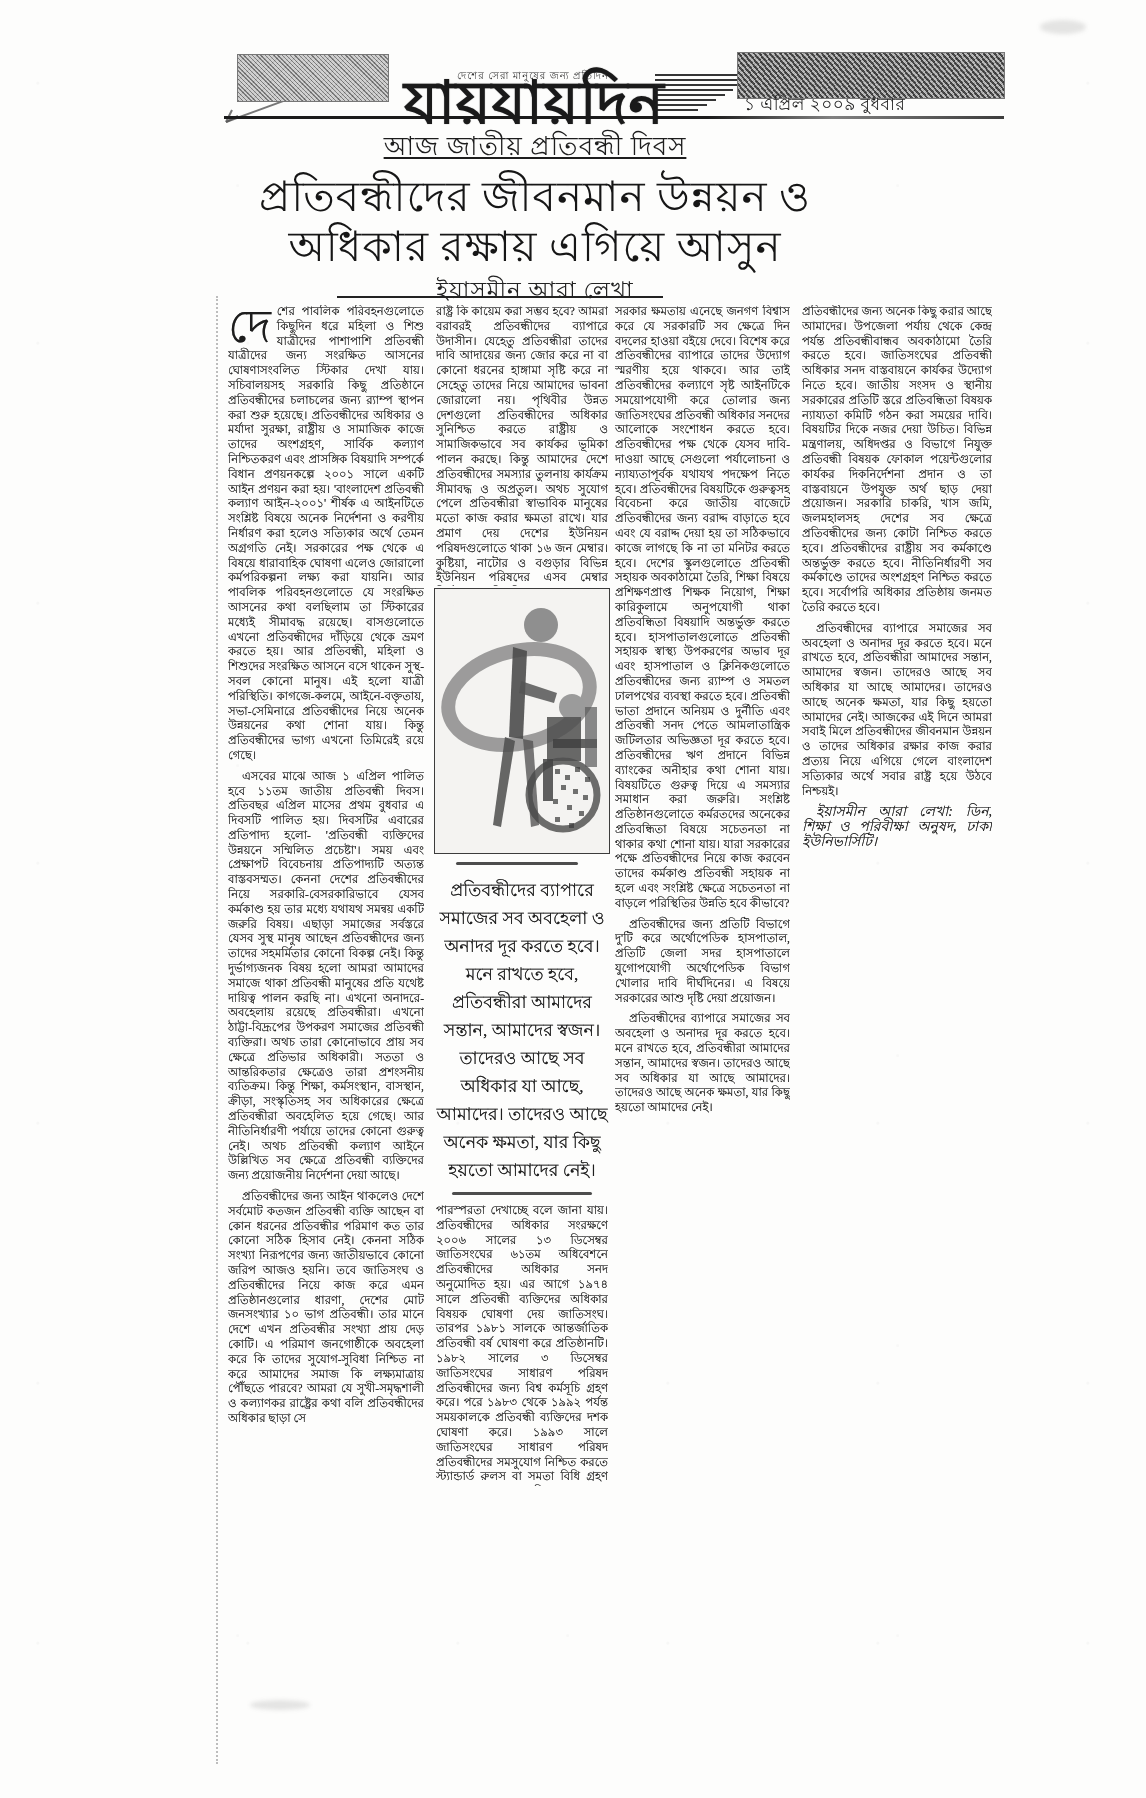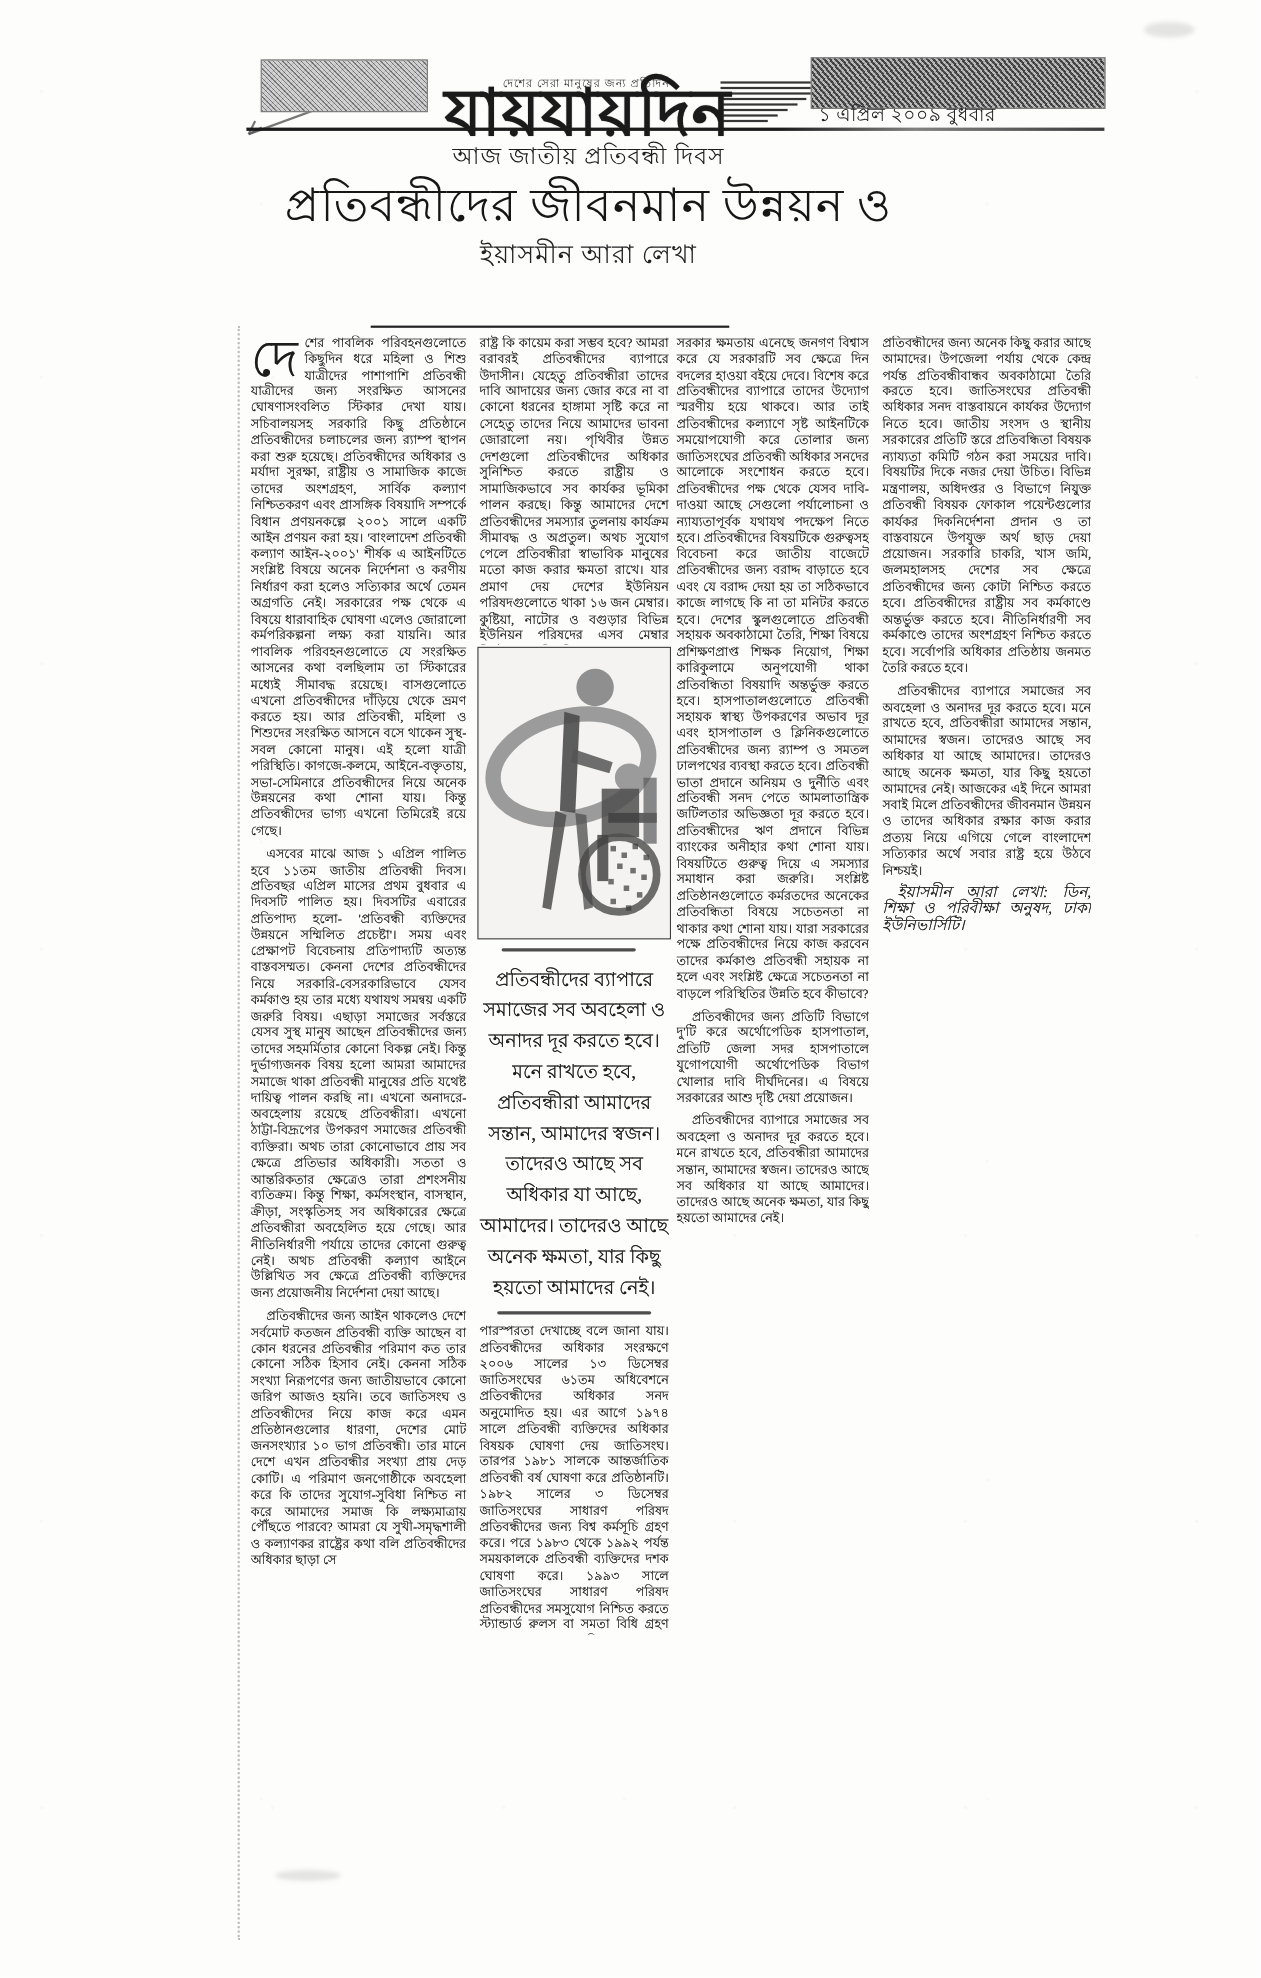--- a/index.html
+++ b/index.html
@@ -36,21 +36,21 @@
     font-size:59px;font-weight:bold;letter-spacing:1px;color:#1a1a1a;
     text-shadow:0 0 1px rgba(0,0,0,.5);filter:blur(.25px);line-height:54px;}
   .speedlines{position:absolute;left:655px;top:74px;width:100px;}
   .speedlines i{display:block;height:2px;background:#1f1f1f;margin:0 0 3px 0;opacity:.9;}
   .mast-date{position:absolute;left:744px;top:91px;font-size:17px;color:#222;
     letter-spacing:.5px;filter:blur(.25px);}
   .mast-rule{position:absolute;left:224px;top:116px;width:780px;height:3px;
     background:linear-gradient(to right,#1b1b1b 0 62%, rgba(27,27,27,.55) 78%, rgba(27,27,27,.85) 100%);}
   
   .head-wrap{position:absolute;left:245px;top:126px;width:580px;text-align:center;}
-  .kicker{font-size:21px;color:#1d1d1d;letter-spacing:1px;filter:blur(.25px);}
+  .kicker{font-size:26px;color:#1d1d1d;letter-spacing:1px;filter:blur(.25px);text-decoration:underline;}
   .headline{font-size:42px;line-height:50px;color:#161616;letter-spacing:1px;
     margin-top:2px;filter:blur(.25px);}
   .byline{font-size:23px;color:#222;letter-spacing:1px;filter:blur(.25px);}
   .byline-rule{position:absolute;left:337px;top:296px;width:326px;height:2px;background:#222;}
   
   .col{position:absolute;top:305px;overflow:hidden;
     font-size:11.6px;line-height:14.8px;text-align:justify;color:#262626;
     text-shadow:0 0 .45px rgba(20,20,20,.6);filter:blur(.15px);}
   .col p{margin:0 0 6px 0;text-indent:14px;}
   .col p.first{text-indent:0;}
@@ -102,20 +102,21 @@
     </div>
     <div class="mast-block mast-right"></div>
     <div class="mast-date">১ এপ্রিল ২০০৯ বুধবার</div>
     <div class="mast-rule"></div>
   </div>
 
   <div class="head-wrap">
     <div class="kicker">আজ জাতীয় প্রতিবন্ধী দিবস</div>
     <div class="headline">
       <span>প্রতিবন্ধীদের জীবনমান উন্নয়ন ও</span><br>
+      <span>অধিকার রক্ষায় এগিয়ে আসুন</span>
     </div>
     <div class="byline">ইয়াসমীন আরা লেখা</div>
   </div>
   <div class="byline-rule"></div>
 
   <div class="col" id="col1">
     <p class="first"><span class="dropcap">দে</span><span>শের পাবলিক পরিবহনগুলোতে কিছুদিন ধরে মহিলা ও শিশু যাত্রীদের পাশাপাশি প্রতিবন্ধী যাত্রীদের জন্য সংরক্ষিত আসনের ঘোষণাসংবলিত স্টিকার দেখা যায়। সচিবালয়সহ সরকারি কিছু প্রতিষ্ঠানে প্রতিবন্ধীদের চলাচলের জন্য র‌্যাম্প স্থাপন করা শুরু হয়েছে। প্রতিবন্ধীদের অধিকার ও মর্যাদা সুরক্ষা, রাষ্ট্রীয় ও সামাজিক কাজে তাদের অংশগ্রহণ, সার্বিক কল্যাণ নিশ্চিতকরণ এবং প্রাসঙ্গিক বিষয়াদি সম্পর্কে বিধান প্রণয়নকল্পে ২০০১ সালে একটি আইন প্রণয়ন করা হয়। 'বাংলাদেশ প্রতিবন্ধী কল্যাণ আইন-২০০১' শীর্ষক এ আইনটিতে সংশ্লিষ্ট বিষয়ে অনেক নির্দেশনা ও করণীয় নির্ধারণ করা হলেও সত্যিকার অর্থে তেমন অগ্রগতি নেই। সরকারের পক্ষ থেকে এ বিষয়ে ধারাবাহিক ঘোষণা এলেও জোরালো কর্মপরিকল্পনা লক্ষ্য করা যায়নি। আর পাবলিক পরিবহনগুলোতে যে সংরক্ষিত আসনের কথা বলছিলাম তা স্টিকারের মধ্যেই সীমাবদ্ধ রয়েছে। বাসগুলোতে এখনো প্রতিবন্ধীদের দাঁড়িয়ে থেকে ভ্রমণ করতে হয়। আর প্রতিবন্ধী, মহিলা ও শিশুদের সংরক্ষিত আসনে বসে থাকেন সুস্থ-সবল কোনো মানুষ। এই হলো যাত্রী পরিস্থিতি। কাগজে-কলমে, আইনে-বক্তৃতায়, সভা-সেমিনারে প্রতিবন্ধীদের নিয়ে অনেক উন্নয়নের কথা শোনা যায়। কিন্তু প্রতিবন্ধীদের ভাগ্য এখনো তিমিরেই রয়ে গেছে।</span></p>
     <p>এসবের মাঝে আজ ১ এপ্রিল পালিত হবে ১১তম জাতীয় প্রতিবন্ধী দিবস। প্রতিবছর এপ্রিল মাসের প্রথম বুধবার এ দিবসটি পালিত হয়। দিবসটির এবারের প্রতিপাদ্য হলো- 'প্রতিবন্ধী ব্যক্তিদের উন্নয়নে সম্মিলিত প্রচেষ্টা'। সময় এবং প্রেক্ষাপট বিবেচনায় প্রতিপাদ্যটি অত্যন্ত বাস্তবসম্মত। কেননা দেশের প্রতিবন্ধীদের নিয়ে সরকারি-বেসরকারিভাবে যেসব কর্মকাণ্ড হয় তার মধ্যে যথাযথ সমন্বয় একটি জরুরি বিষয়। এছাড়া সমাজের সর্বস্তরে যেসব সুস্থ মানুষ আছেন প্রতিবন্ধীদের জন্য তাদের সহমর্মিতার কোনো বিকল্প নেই। কিন্তু দুর্ভাগ্যজনক বিষয় হলো আমরা আমাদের সমাজে থাকা প্রতিবন্ধী মানুষের প্রতি যথেষ্ট দায়িত্ব পালন করছি না। এখনো অনাদরে-অবহেলায় রয়েছে প্রতিবন্ধীরা। এখনো ঠাট্টা-বিদ্রূপের উপকরণ সমাজের প্রতিবন্ধী ব্যক্তিরা। অথচ তারা কোনোভাবে প্রায় সব ক্ষেত্রে প্রতিভার অধিকারী। সততা ও আন্তরিকতার ক্ষেত্রেও তারা প্রশংসনীয় ব্যতিক্রম। কিন্তু শিক্ষা, কর্মসংস্থান, বাসস্থান, ক্রীড়া, সংস্কৃতিসহ সব অধিকারের ক্ষেত্রে প্রতিবন্ধীরা অবহেলিত হয়ে গেছে। আর নীতিনির্ধারণী পর্যায়ে তাদের কোনো গুরুত্ব নেই। অথচ প্রতিবন্ধী কল্যাণ আইনে উল্লিখিত সব ক্ষেত্রে প্রতিবন্ধী ব্যক্তিদের জন্য প্রয়োজনীয় নির্দেশনা দেয়া আছে।</p>
     <p>প্রতিবন্ধীদের জন্য আইন থাকলেও দেশে সর্বমোট কতজন প্রতিবন্ধী ব্যক্তি আছেন বা কোন ধরনের প্রতিবন্ধীর পরিমাণ কত তার কোনো সঠিক হিসাব নেই। কেননা সঠিক সংখ্যা নিরূপণের জন্য জাতীয়ভাবে কোনো জরিপ আজও হয়নি। তবে জাতিসংঘ ও প্রতিবন্ধীদের নিয়ে কাজ করে এমন প্রতিষ্ঠানগুলোর ধারণা, দেশের মোট জনসংখ্যার ১০ ভাগ প্রতিবন্ধী। তার মানে দেশে এখন প্রতিবন্ধীর সংখ্যা প্রায় দেড় কোটি। এ পরিমাণ জনগোষ্ঠীকে অবহেলা করে কি তাদের সুযোগ-সুবিধা নিশ্চিত না করে আমাদের সমাজ কি লক্ষ্যমাত্রায় পৌঁছতে পারবে? আমরা যে সুখী-সমৃদ্ধশালী ও কল্যাণকর রাষ্ট্রের কথা বলি প্রতিবন্ধীদের অধিকার ছাড়া সে</p>
   </div>

